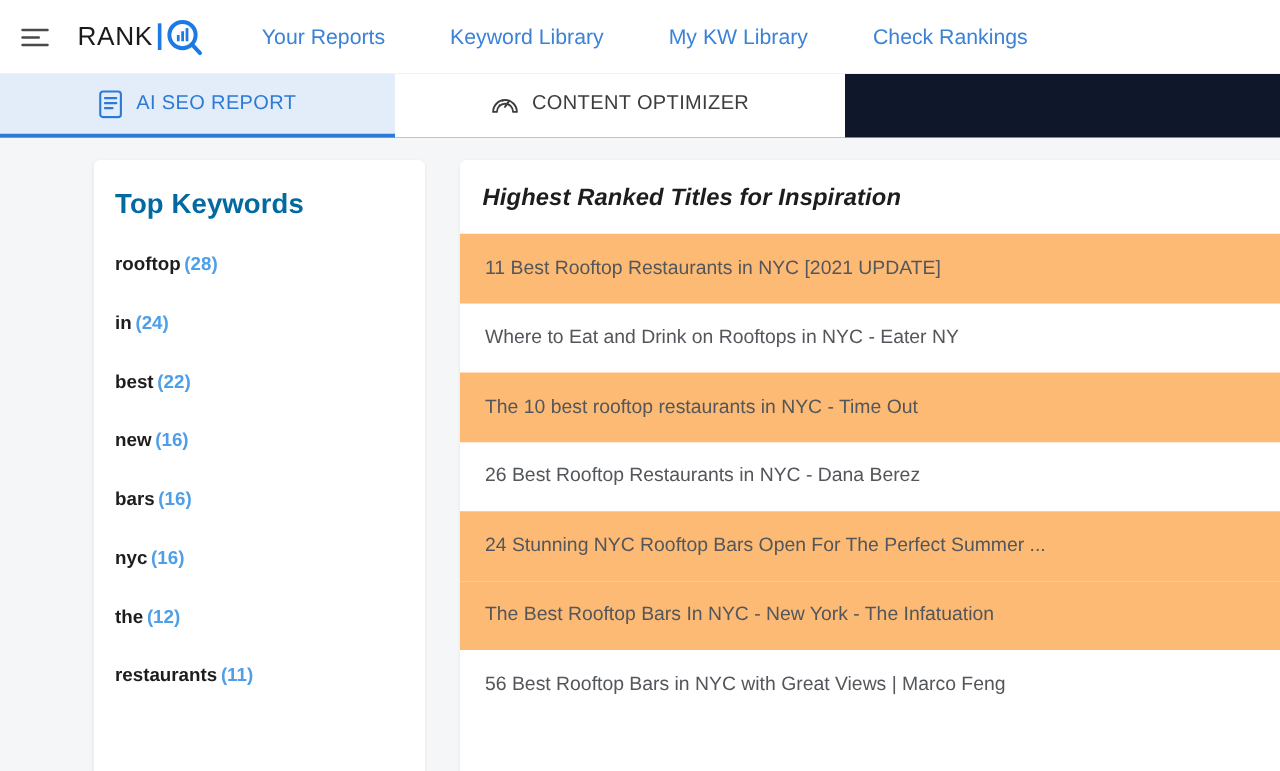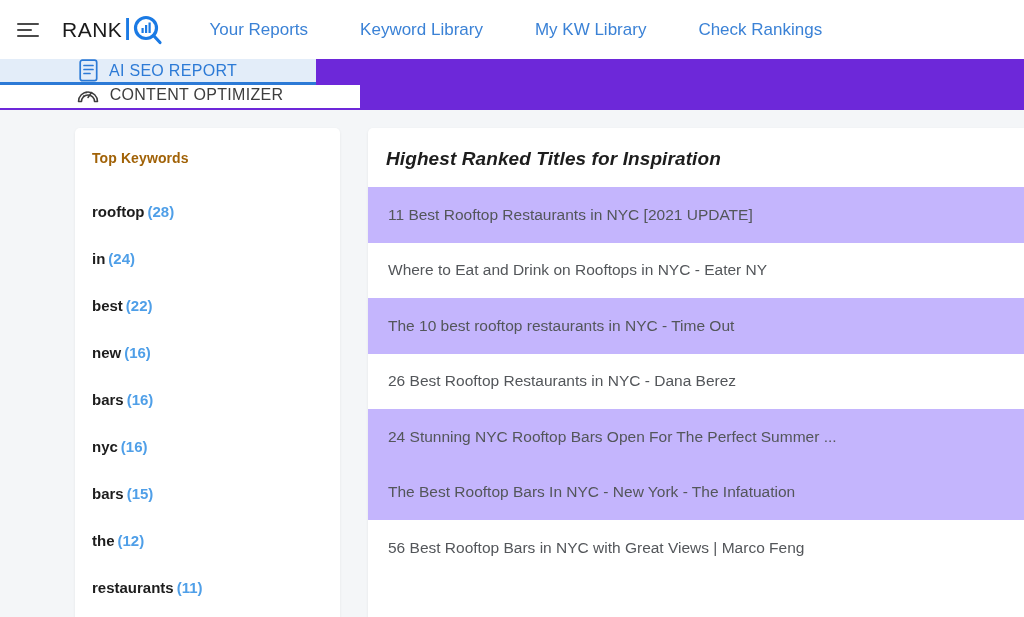--- a/index.html
+++ b/index.html
@@ -72,26 +72,25 @@
     font-size: 17px;
     text-decoration: none;
     font-weight: 400;
     white-space: nowrap;
     cursor: pointer;
   }
 
   
   .tabs {
     height: 51px;
-    background: #6d28d9;
+    background: #0f172a;
     display: flex;
     align-items: stretch;
     position: relative;
     z-index: 4;
-    flex-direction: column;
   }
   .tab {
     display: flex;
     align-items: center;
     justify-content: center;
     gap: 11px;
     cursor: pointer;
     font-size: 16px;
     letter-spacing: 0.3px;
     font-weight: 500;
@@ -124,24 +123,24 @@
     top: 18px;
     width: 265px;
     bottom: -40px;
     background: #ffffff;
     border-radius: 5px;
     box-shadow: 0 1px 3px rgba(0,0,0,0.07);
     padding: 22px 0 0 17px;
     overflow: hidden;
   }
   .sidebar-title {
-    font-size: 14px;
+    font-size: 22px;
     font-weight: bold;
-    color: #a16207;
-    margin-bottom: 38px;
+    color: #0369a1;
+    margin-bottom: 28px;
     letter-spacing: 0.1px;
   }
   .kw-list { display: flex; flex-direction: column; }
   .kw-item {
     font-size: 15px;
     line-height: 1;
     margin-bottom: 32px;
     cursor: pointer;
     white-space: nowrap;
   }
@@ -172,21 +171,21 @@
     height: 55.5px;
     display: flex;
     align-items: center;
     padding-left: 20px;
     font-size: 15.5px;
     color: #53565a;
     cursor: pointer;
     white-space: nowrap;
     overflow: hidden;
   }
-  .title-row.alt { background: #c4b5fd; }
+  .title-row.alt { background: #fdba74; }
   .title-row.plain { background: #ffffff; }
 </style>
 </head>
 <body>
 
 <div class="app">
 
   <div class="header">
 
     <div class="hamburger">
@@ -261,23 +260,20 @@
         <div class="kw-item">
           <span class="kw-word">new</span><span class="kw-count">(16)</span>
         </div>
         <div class="kw-item">
           <span class="kw-word">bars</span><span class="kw-count">(16)</span>
         </div>
         <div class="kw-item">
           <span class="kw-word">nyc</span><span class="kw-count">(16)</span>
         </div>
         <div class="kw-item">
-          <span class="kw-word">bars</span><span class="kw-count">(15)</span>
-        </div>
-        <div class="kw-item">
           <span class="kw-word">the</span><span class="kw-count">(12)</span>
         </div>
         <div class="kw-item">
           <span class="kw-word">restaurants</span><span class="kw-count">(11)</span>
         </div>
       </div>
     </div>
 
     <div class="main-card">
       <div class="main-title">Highest Ranked Titles for Inspiration</div>

